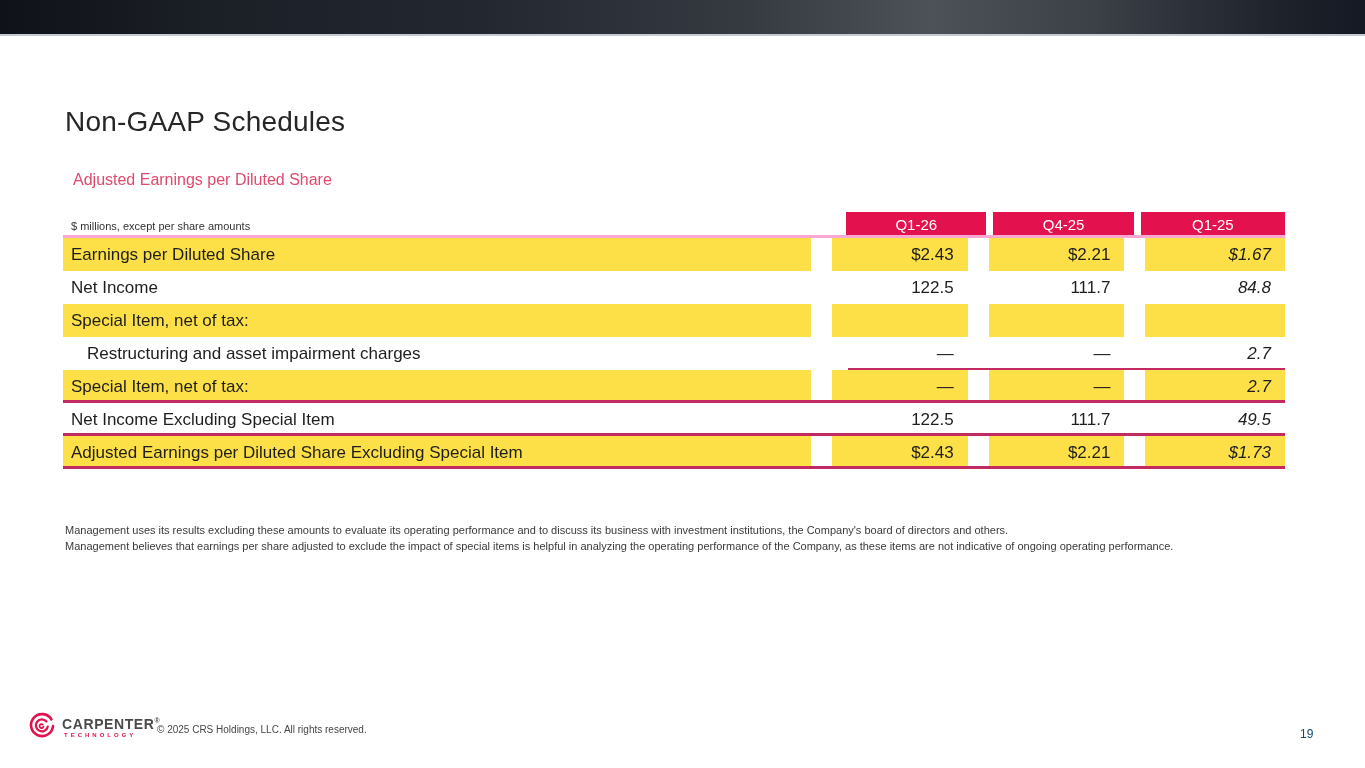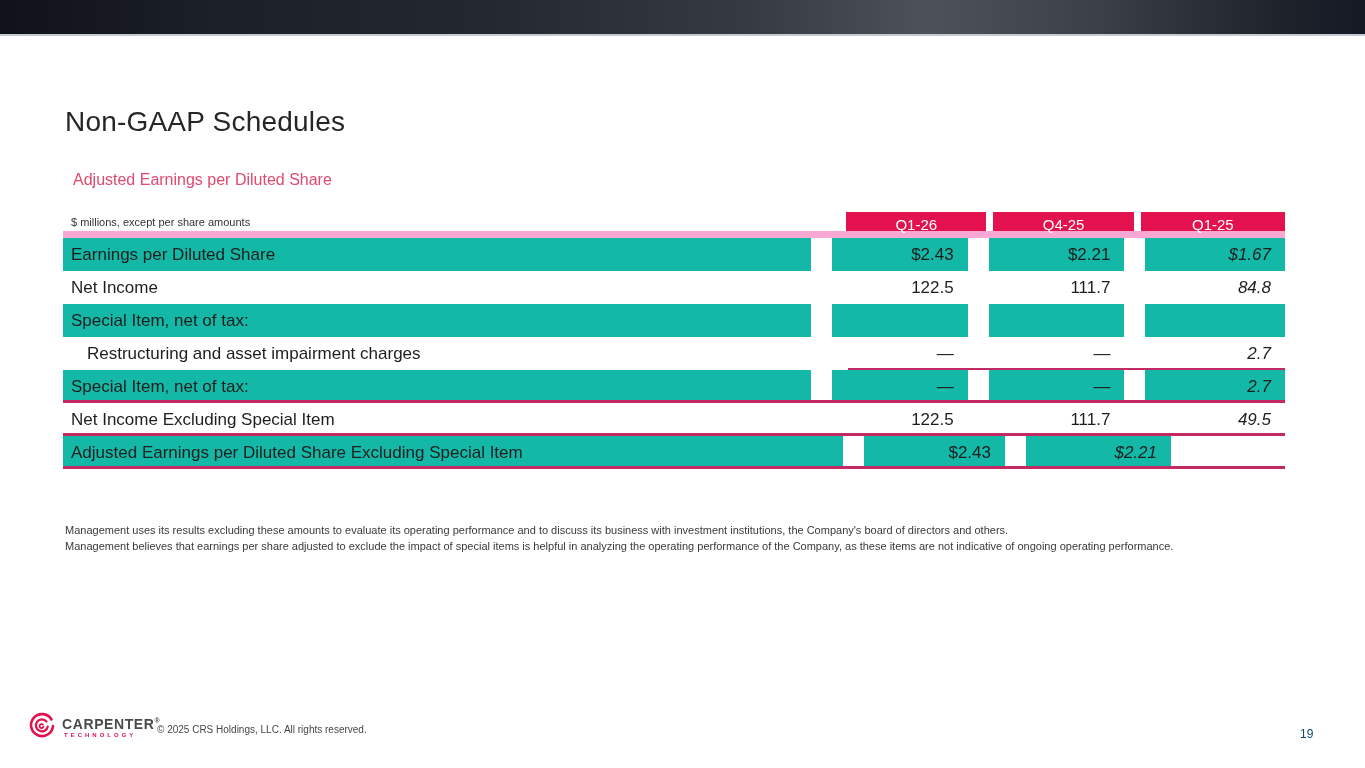--- a/index.html
+++ b/index.html
@@ -11,34 +11,34 @@
     background:linear-gradient(90deg,#0f1218 0%,#1b1f26 15%,#232730 35%,#363b42 55%,#4d5258 68%,#3c4148 80%,#1d222b 94%,#141923 100%);
     border-bottom:2px solid #c3cbd2; }
 
   .title { position:absolute; left:65px; top:106px; font-size:28px; font-weight:400;
            color:#262626; letter-spacing:0.2px; }
   .subtitle { position:absolute; left:73px; top:171px; font-size:16px; font-weight:400;
               color:#e04a6e; }
 
   .tbl { position:absolute; left:63px; top:212px; width:1222px; font-size:17px; color:#1e1e1e; }
 
-  .thead { display:flex; height:26px; border-bottom:7px solid #f9a8d4; }
+  .thead { display:flex; height:26px; border-bottom:3px solid #f9a8d4; }
   .thead .unit-cell { width:780px; display:flex; align-items:flex-end;
                       font-size:11px; color:#333; padding:0 0 3px 8px; }
   .thead .hcell { width:141px; margin-left:7px; background:#e3114d; color:#fff;
                   font-size:15px; text-align:center; line-height:26px; }
   .thead .hcell:last-child { width:145px; }
 
   .trow { display:flex; height:33px; line-height:33px; position:relative; }
   .trow .lcell { width:780px; padding-left:8px; background:transparent;
                  white-space:nowrap; overflow:hidden; }
   .trow .lcell.indent { padding-left:24px; }
   .trow .vcell { width:141px; margin-left:21px; text-align:right; padding-right:14px; }
   .trow .vcell:last-child { width:145px;font-style:italic; }
-  .trow.shaded .lcell, .trow.shaded .vcell { background:#14b8a6; }
+  .trow.shaded .lcell, .trow.shaded .vcell { background:#fde047; }
   .trow.rule-below { border-bottom:3px solid #c42a62; }
   .trow.subtotal-rule::before { content:""; position:absolute; left:785px; right:0;
                  top:-2px; height:2px; background:#c42a62; }
 
   .footnote { position:absolute; left:65px; top:522px; width:1200px;
               font-size:11px; line-height:16px; color:#3a3a3a; }
 
   .footer-logo { position:absolute; left:28px; top:712px; display:flex; align-items:center; }
   .logo-mark { width:28px; height:28px; margin-right:6px; }
   .logo-text { display:flex; flex-direction:column; }
@@ -102,20 +102,21 @@
         <div class="trow rule-below">
           <div class="lcell">Net Income Excluding Special Item</div>
           <div class="vcell">122.5</div>
           <div class="vcell">111.7</div>
           <div class="vcell">49.5</div>
         </div>
         <div class="trow shaded rule-below">
           <div class="lcell">Adjusted Earnings per Diluted Share Excluding Special Item</div>
           <div class="vcell">$2.43</div>
           <div class="vcell">$2.21</div>
+          <div class="vcell">$1.73</div>
         </div>
       </div>
   </div>
 
   <div class="footnote">
       <div>Management uses its results excluding these amounts to evaluate its operating performance and to discuss its business with investment institutions, the Company's board of directors and others.</div>
       <div>Management believes that earnings per share adjusted to exclude the impact of special items is helpful in analyzing the operating performance of the Company, as these items are not indicative of ongoing operating performance.</div>
     </div>
 
   <div class="footer-logo">

